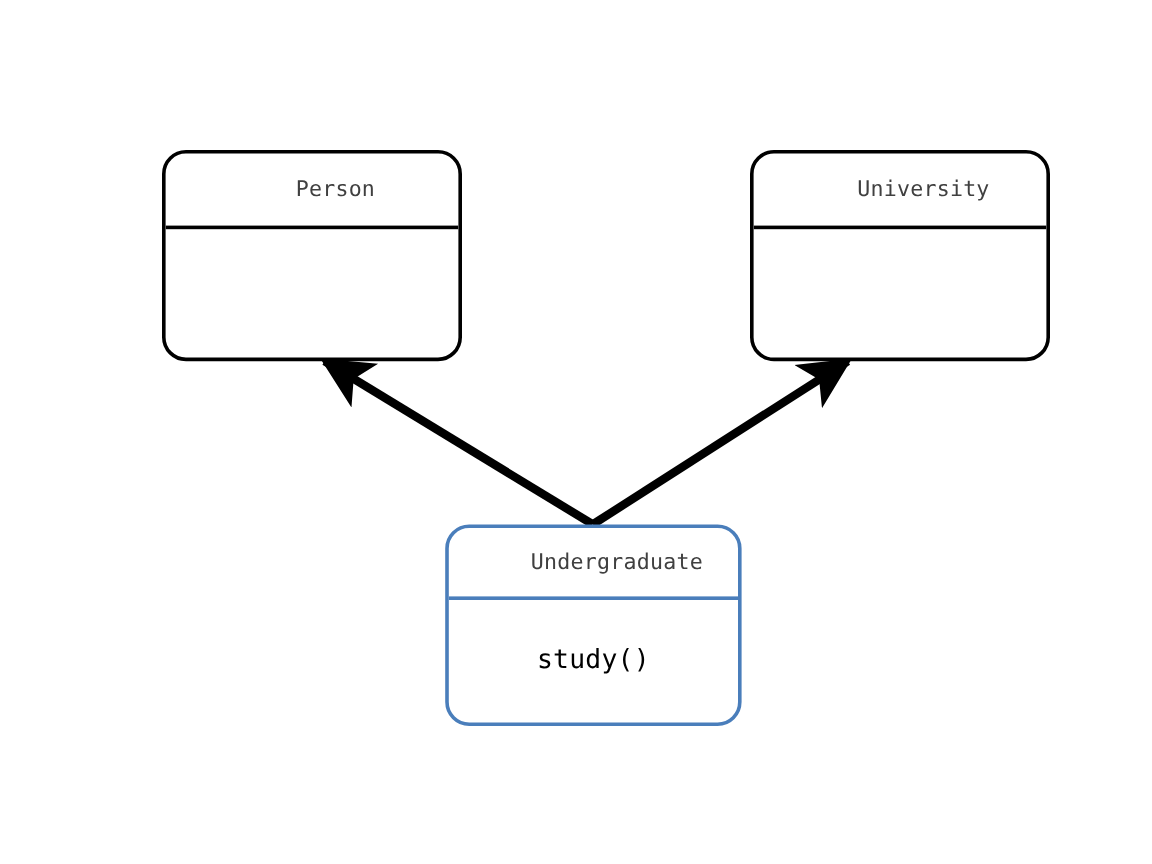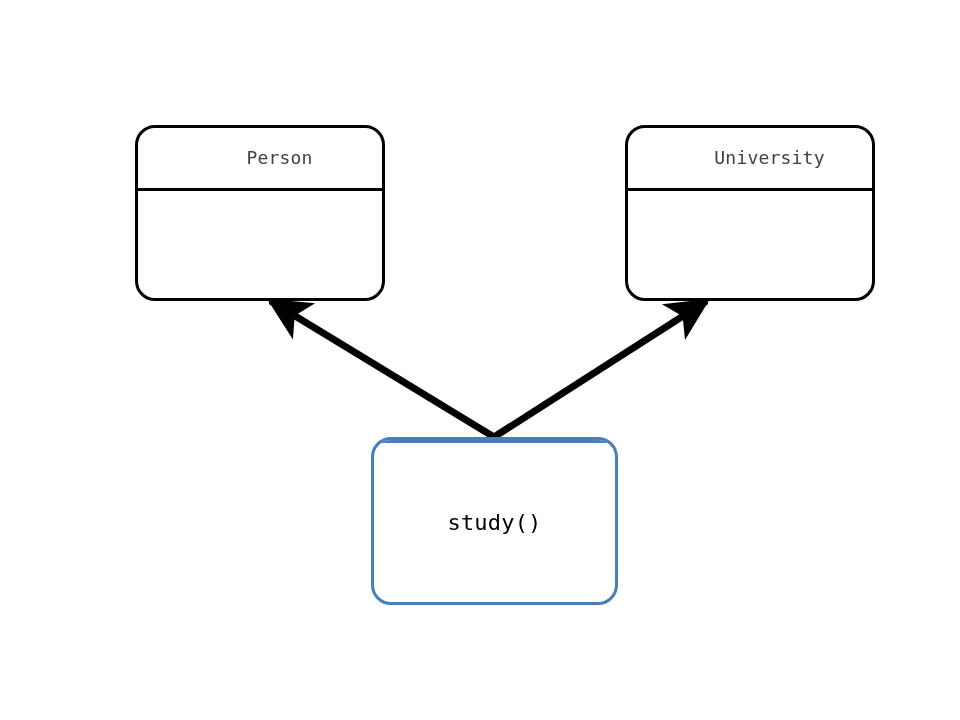--- a/index.html
+++ b/index.html
@@ -127,17 +127,18 @@
     <div class="class-title">Person</div>
     <div class="class-divider"></div>
   </div>
 
   <div id="class-university" class="uml-class theme-black">
     <div class="class-title">University</div>
     <div class="class-divider"></div>
   </div>
 
   <div id="class-undergraduate" class="uml-class theme-blue">
+    <div class="class-title">Undergraduate</div>
     <div class="class-divider"></div>
     <div class="class-methods">study()</div>
   </div>
 
 </div>
 
 </body></html>

